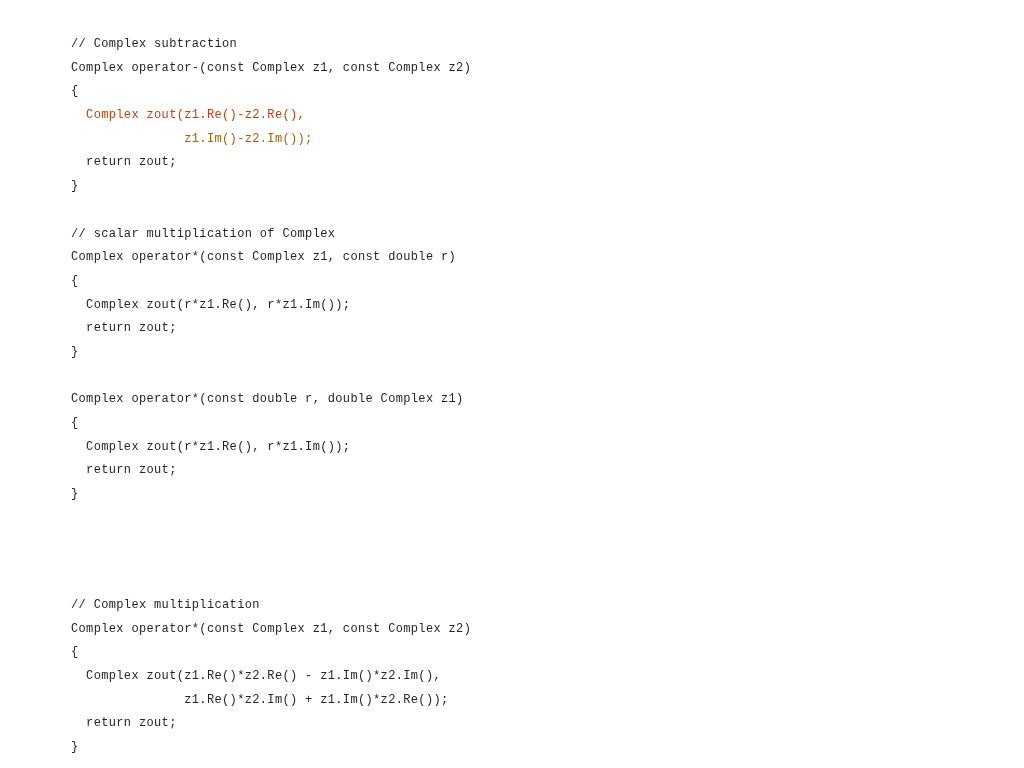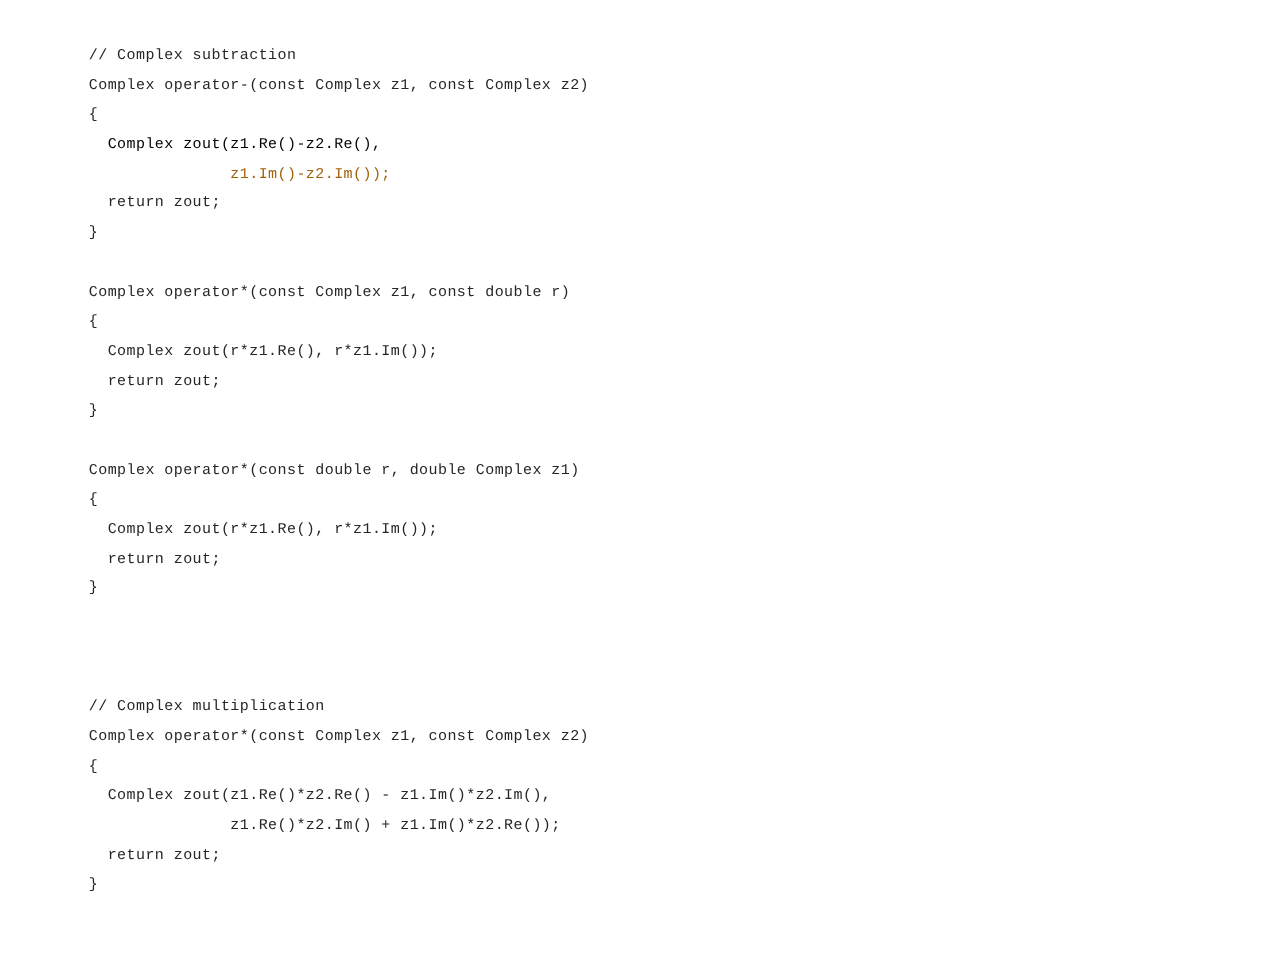--- a/index.html
+++ b/index.html
@@ -33,39 +33,40 @@
     color: transparent;
   }
 </style>
 </head>
 <body style="background: rgb(255, 255, 255);">
 
 <div id="code-listing">
     <div class="code-line" style="color: rgb(38, 38, 38);">// Complex subtraction</div>
     <div class="code-line" style="color: rgb(38, 38, 38);">Complex operator-(const Complex z1, const Complex z2)</div>
     <div class="code-line" style="color: rgb(38, 38, 38);">{</div>
-    <div class="code-line" style="color: #000000;">  Complex zout(z1.Re()-z2.Re(),</div>
+    <div class="code-line" style="color: #c2410c;">  Complex zout(z1.Re()-z2.Re(),</div>
     <div class="code-line" style="color: #a16207;">               z1.Im()-z2.Im());</div>
     <div class="code-line" style="color: rgb(38, 38, 38);">  return zout;</div>
     <div class="code-line" style="color: rgb(38, 38, 38);">}</div>
     <div class="code-line blank"></div>
+    <div class="code-line" style="color: rgb(38, 38, 38);">// scalar multiplication of Complex</div>
     <div class="code-line" style="color: rgb(38, 38, 38);">Complex operator*(const Complex z1, const double r)</div>
     <div class="code-line" style="color: rgb(38, 38, 38);">{</div>
     <div class="code-line" style="color: rgb(38, 38, 38);">  Complex zout(r*z1.Re(), r*z1.Im());</div>
     <div class="code-line" style="color: rgb(38, 38, 38);">  return zout;</div>
     <div class="code-line" style="color: rgb(38, 38, 38);">}</div>
     <div class="code-line blank"></div>
     <div class="code-line" style="color: rgb(38, 38, 38);">Complex operator*(const double r, double Complex z1)</div>
     <div class="code-line" style="color: rgb(38, 38, 38);">{</div>
     <div class="code-line" style="color: rgb(38, 38, 38);">  Complex zout(r*z1.Re(), r*z1.Im());</div>
     <div class="code-line" style="color: rgb(38, 38, 38);">  return zout;</div>
     <div class="code-line" style="color: rgb(38, 38, 38);">}</div>
     <div class="code-line blank"></div>
     <div class="code-line blank"></div>
     <div class="code-line blank"></div>
-    <div class="code-line" style="color: rgb(38, 38, 38);">// Complex multiplication</div>
+    <div class="code-line" style="color: rgb(38, 38, 38); margin-top: 16px;">// Complex multiplication</div>
     <div class="code-line" style="color: rgb(38, 38, 38);">Complex operator*(const Complex z1, const Complex z2)</div>
     <div class="code-line" style="color: rgb(38, 38, 38);">{</div>
     <div class="code-line" style="color: rgb(38, 38, 38);">  Complex zout(z1.Re()*z2.Re() - z1.Im()*z2.Im(),</div>
     <div class="code-line" style="color: rgb(38, 38, 38);">               z1.Re()*z2.Im() + z1.Im()*z2.Re());</div>
     <div class="code-line" style="color: rgb(38, 38, 38);">  return zout;</div>
     <div class="code-line" style="color: rgb(38, 38, 38);">}</div>
   </div>
 
 </body></html>

